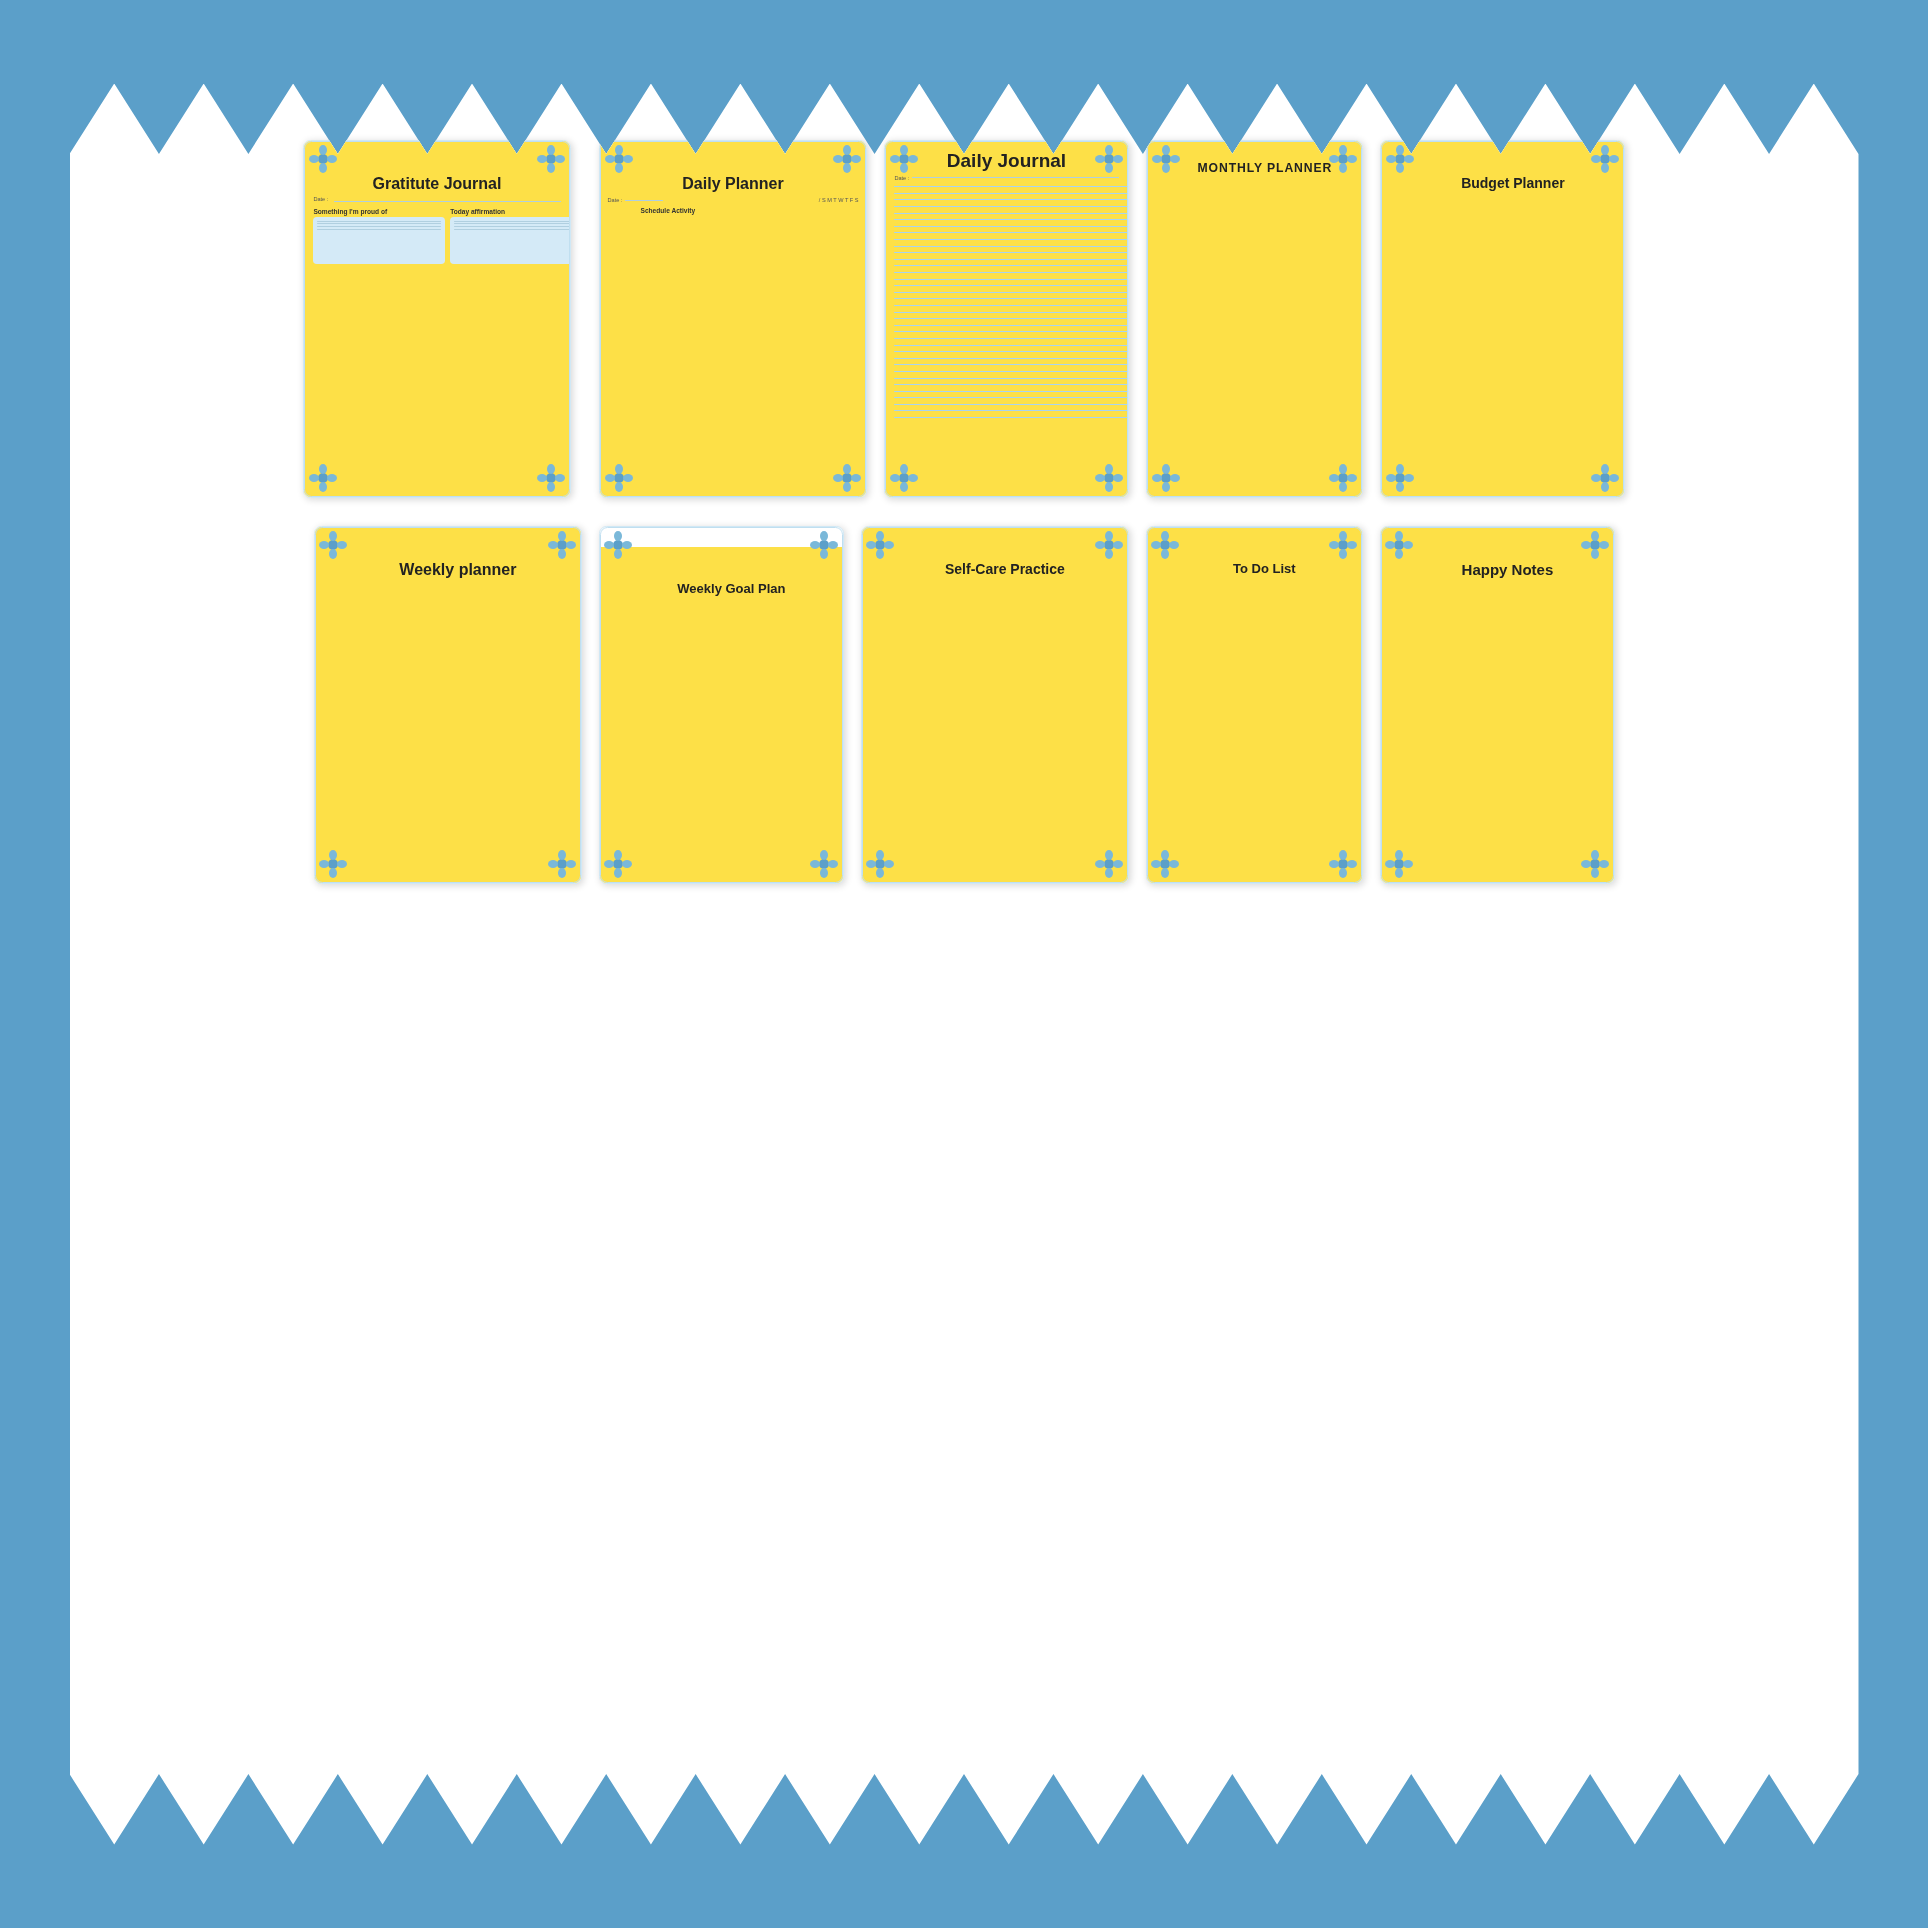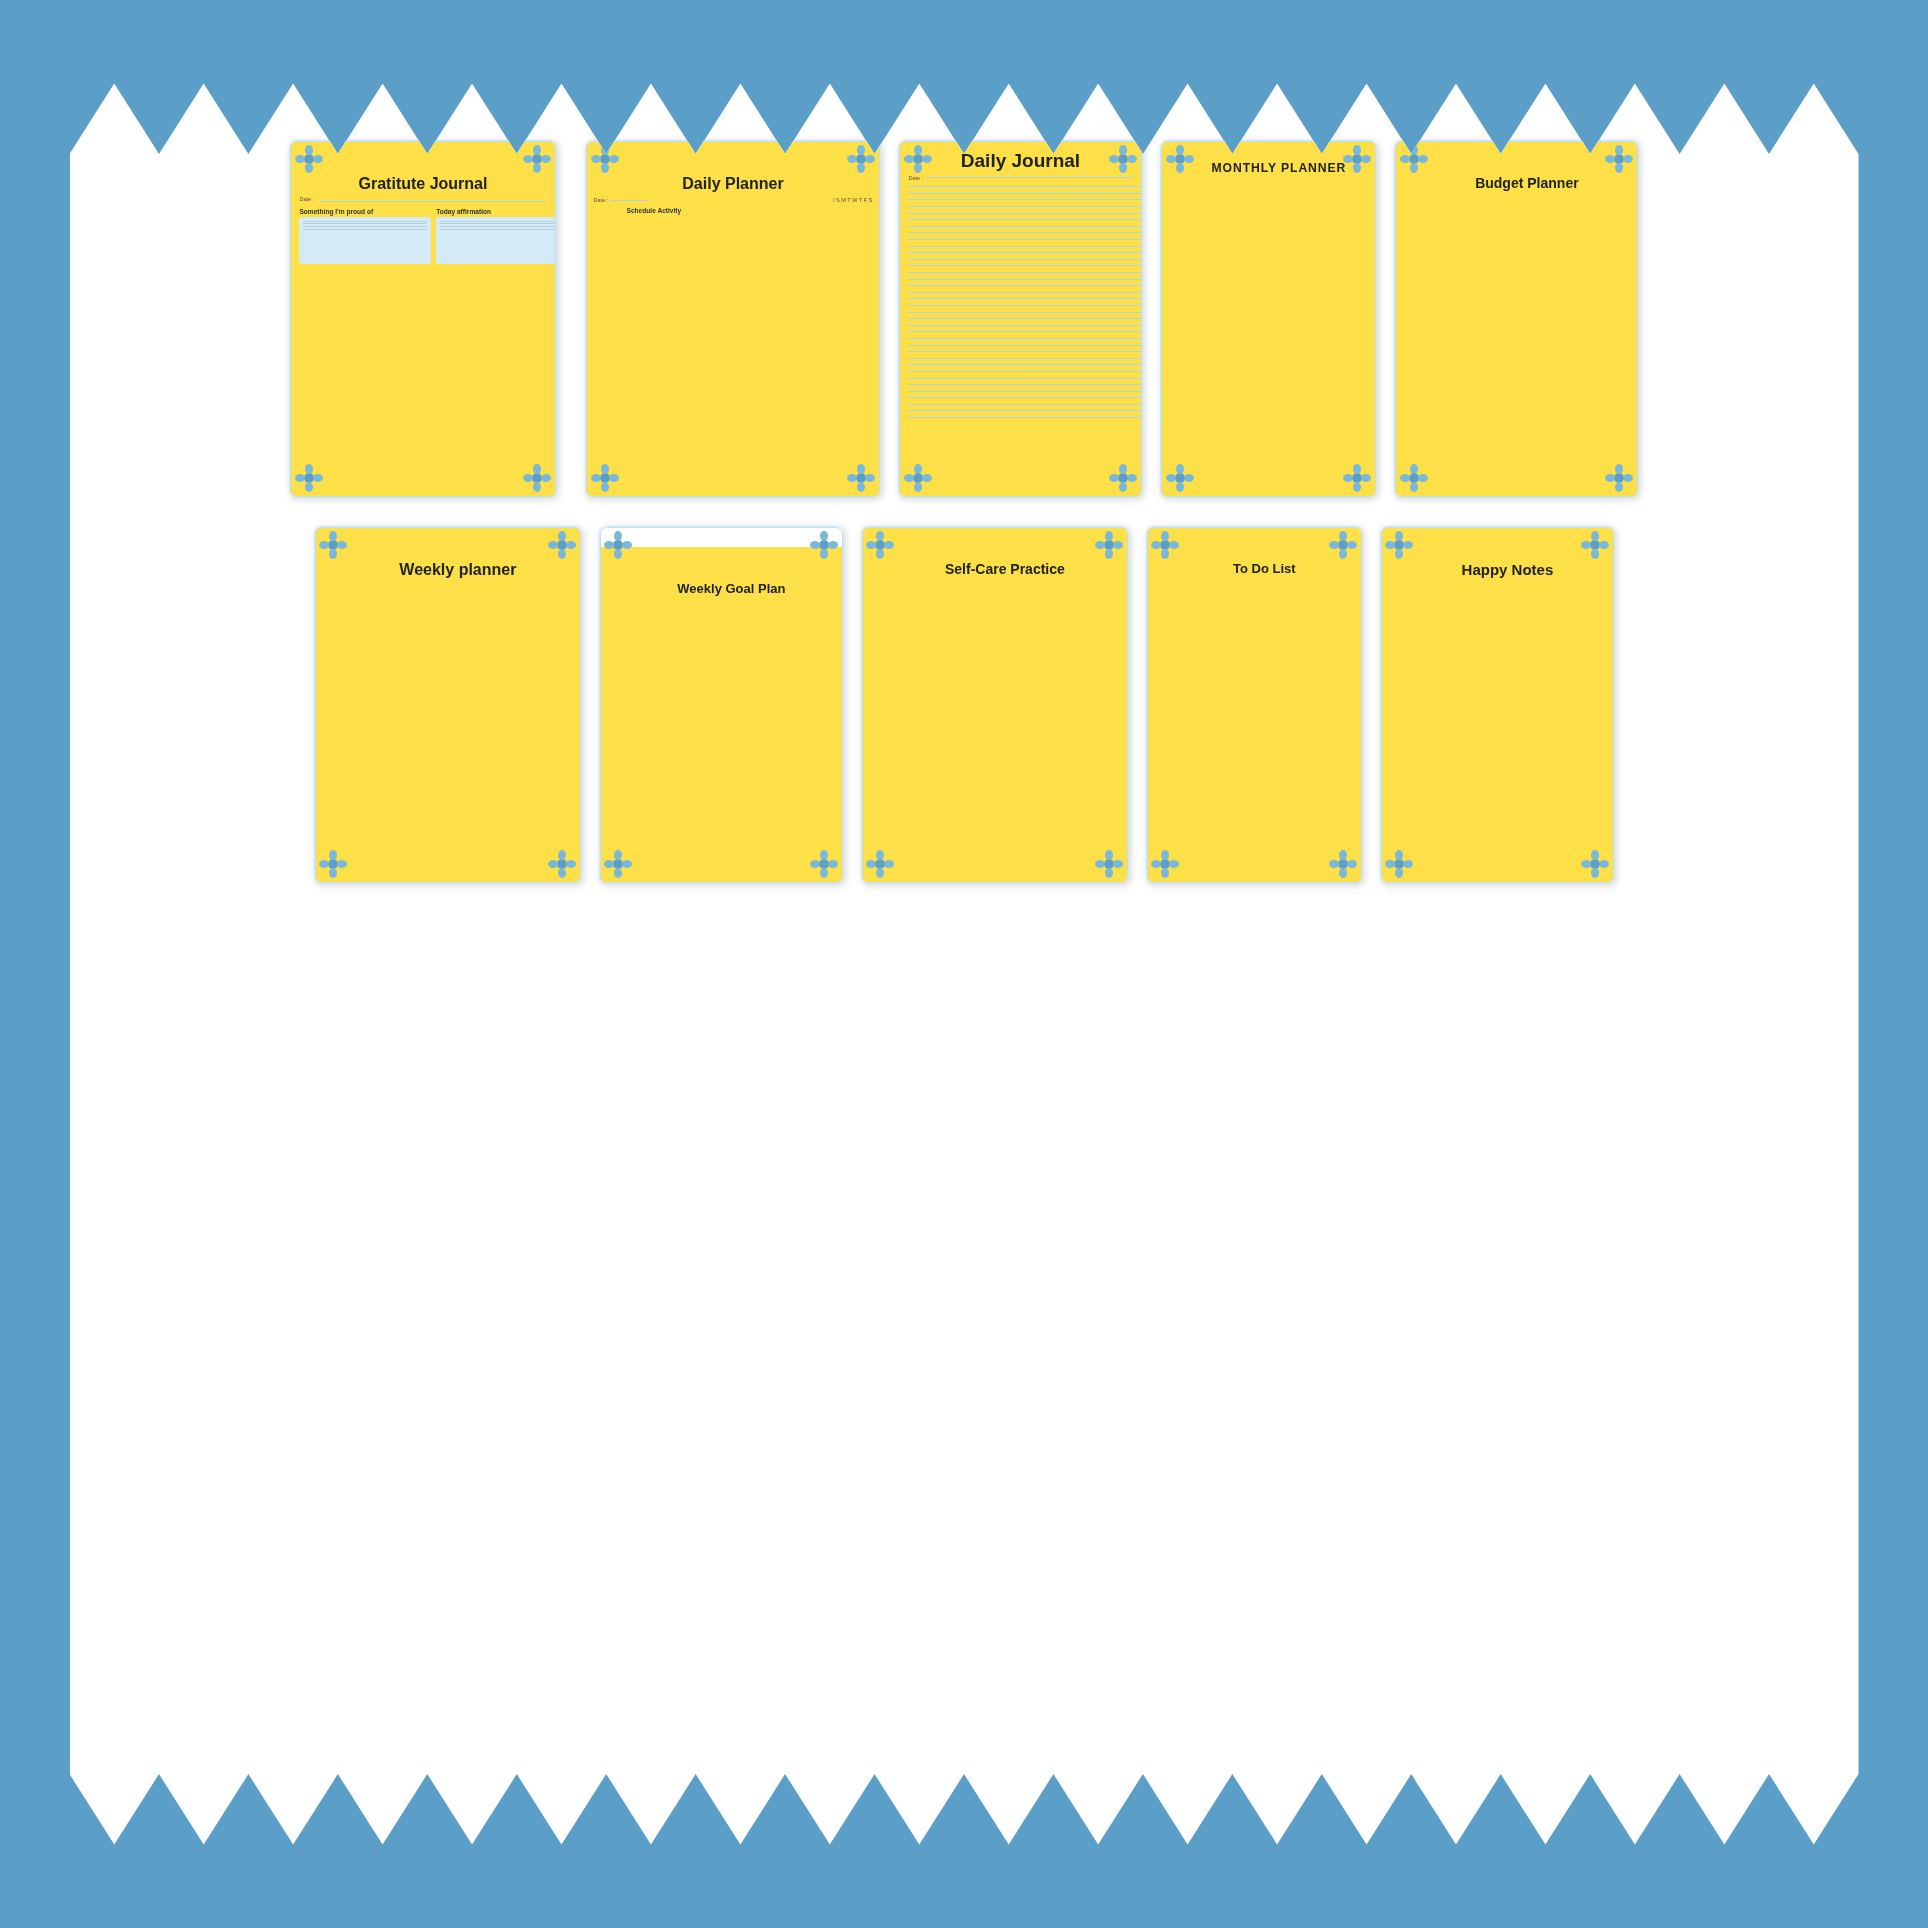--- a/index.html
+++ b/index.html
@@ -119,21 +119,21 @@
     .gratitude-card .card-inner { padding: 7.5px 9.4px; }
     .gratitude-card .card-title { font-size: 15px; margin-bottom: 3.8px; }
     .gratitude-card .section-label { font-size: 6.6px; color: #333; margin-bottom: 1.9px; font-weight: 600; }
     .gratitude-card .two-col { display: flex; gap: 5.6px; margin-bottom: 5.6px; }
     .gratitude-card .col-half { flex: 1; }
     .gratitude-card .mini-lines { display: flex; flex-direction: column; gap: 1.9px; }
     .gratitude-card .mini-line { height: 0.9px; background: #b0cfe0; border-radius: 0.9px; }
     .gratitude-card .section-box { background: #d4eaf7; border-radius: 3.8px; padding: 3.8px; margin-bottom: 4.7px; }
 
     
-    .daily-planner-card { width: 296px; height: 358px; margin-left: 11px; }
+    .daily-planner-card { width: 268px; height: 358px; margin-left: 11px; }
     .daily-planner-card .card-inner { padding: 7.5px; }
     .daily-planner-card .card-title { font-size: 15px; }
     .daily-planner-card .section-label { font-size: 6.6px; color: #333; font-weight: 600; margin-bottom: 1.9px; }
     .daily-planner-card .two-col-layout { display: flex; gap: 5.6px; }
     .daily-planner-card .left-col { flex: 1; }
 
     
     .monthly-planner-card { width: 217px; height: 358px; }
     .monthly-planner-card .card-title { font-size: 12.2px; letter-spacing: 0.9px; text-transform: uppercase; }
 

